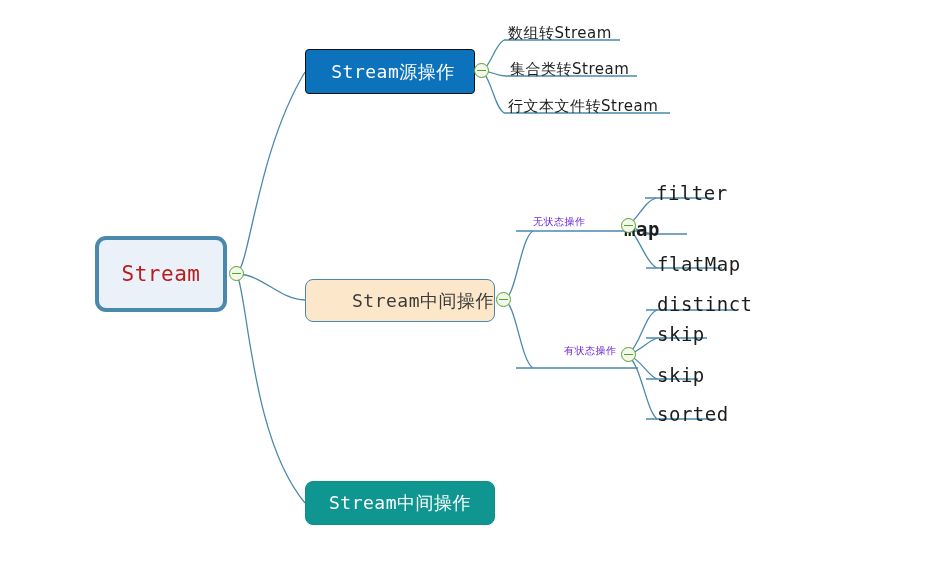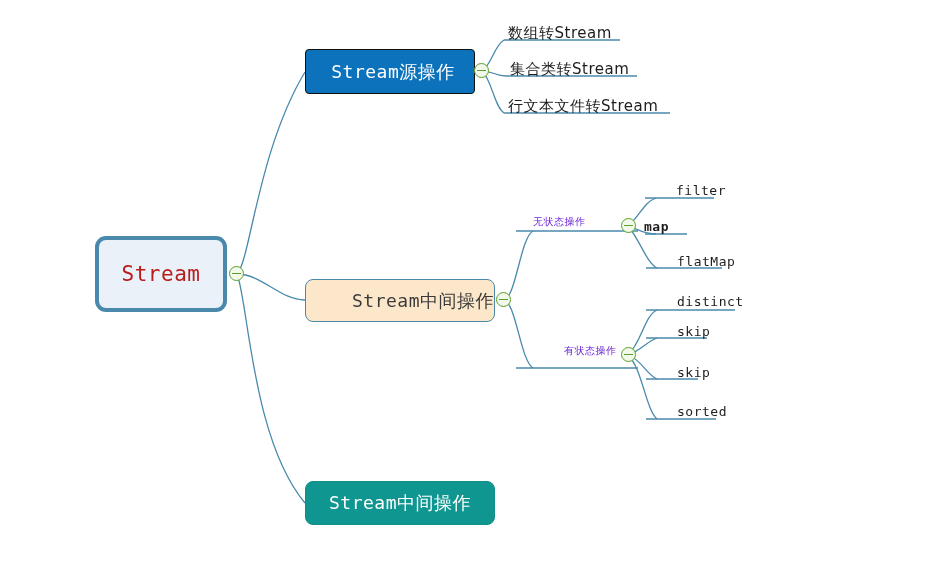--- a/index.html
+++ b/index.html
@@ -87,21 +87,21 @@
   
   .leaf {
     position: absolute;
     white-space: nowrap;
     color: #1d1d1d;
     font-size: 16px;
     letter-spacing: 0.5px;
     line-height: 1;
   }
   .leaf-cn { font-family: "DejaVu Sans", sans-serif; font-size: 15px; }
-  .leaf-en { font-family: "DejaVu Sans Mono", monospace; font-size: 13px; margin-left: 20px; }
+  .leaf-en { font-family: "DejaVu Sans Mono", monospace; font-size: 19px; }
   .branch-label {
     position: absolute;
     white-space: nowrap;
     color: #6d28d9;
     font-family: "DejaVu Sans", sans-serif;
     font-size: 10px;
     letter-spacing: 0.5px;
     line-height: 1;
   }
 

